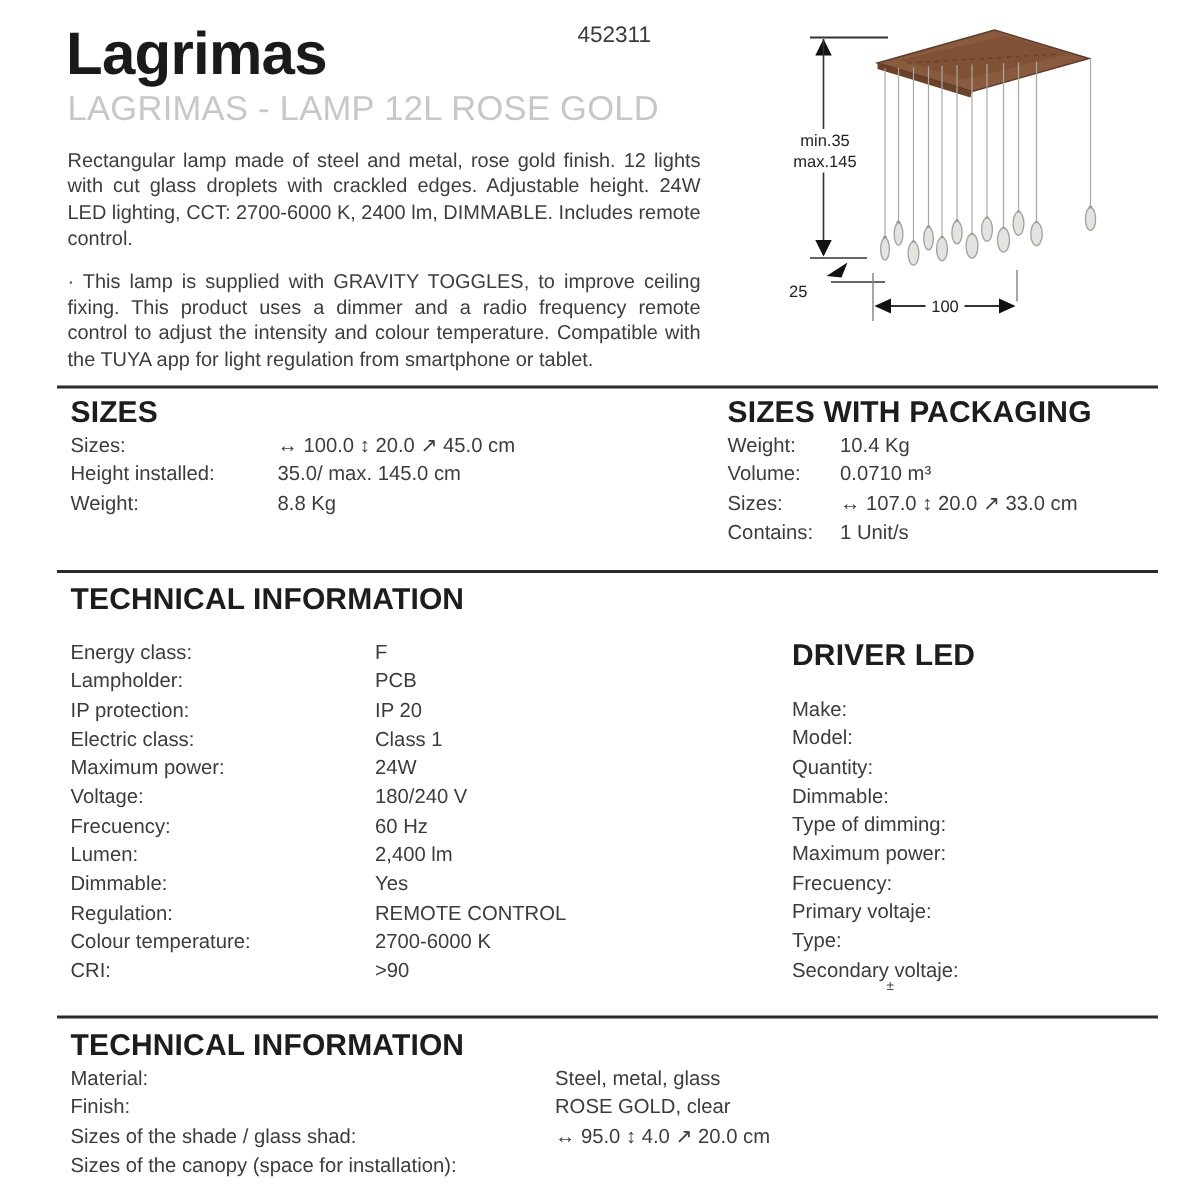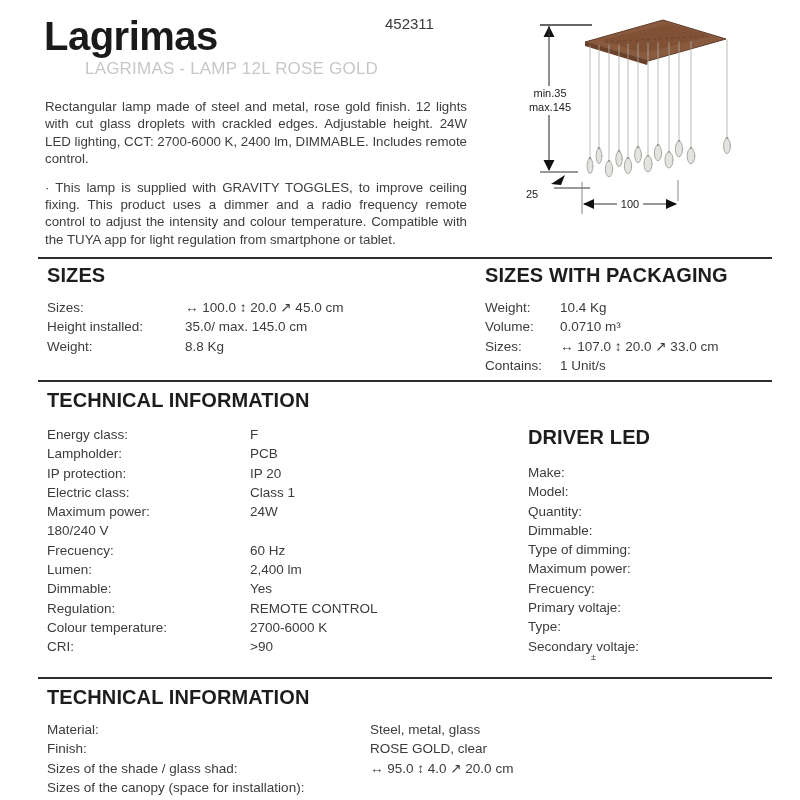--- a/index.html
+++ b/index.html
@@ -3,26 +3,26 @@
 <meta charset="utf-8">
 <style>
   html,body{margin:0;padding:0;}
   body{
     width:800px;height:800px;position:relative;background:#ffffff;
     font-family:"Liberation Sans", sans-serif;color:#3d3d3d;overflow:hidden;
   }
   .abs{position:absolute;}
   .page-title{left:44px;top:14px;font-size:40px;font-weight:700;color:#1a1a1a;letter-spacing:-0.5px;}
   .product-code{left:385px;top:15px;font-size:15px;color:#3a3a3a;}
-  .subtitle{left:45px;top:59px;font-size:17px;color:#c7c7c7;letter-spacing:0.2px;margin-left:40px;}
+  .subtitle{left:45px;top:59px;font-size:23px;color:#c7c7c7;letter-spacing:0.2px;}
   .description{left:45px;top:98px;width:422px;}
   .description p{margin:0 0 11px 0;font-size:13.3px;line-height:17.4px;text-align:justify;color:#3d3d3d;}
   .hr{position:absolute;left:38px;width:734px;border-top:2px solid #2c2c2c;height:0;}
   .section h2{margin:0;font-size:20px;font-weight:700;color:#1d1d1d;letter-spacing:0.1px;}
-  .rows{margin-top:11px;}
+  .rows{}
   .row{display:flex;font-size:13.5px;line-height:19.3px;color:#3c3c3c;}
   .row .lbl{flex:none;}
   .sizes-sec .lbl{width:138px;}
   .pack-sec .lbl{width:75px;}
   .tech-sec .lbl{width:203px;}
   .addl-sec .lbl{width:323px;}
   .driver-sec .lbl{width:auto;}
   .sizes-sec{left:47px;top:264px;}
   .pack-sec{left:485px;top:264px;}
   .tech-sec{left:47px;top:389px;}
@@ -220,20 +220,21 @@
         <span class="lbl">Electric class:</span>
         <span class="val">Class 1</span>
       </div>
 
       <div class="row">
         <span class="lbl">Maximum power:</span>
         <span class="val">24W</span>
       </div>
 
       <div class="row">
+        <span class="lbl">Voltage:</span>
         <span class="val">180/240 V</span>
       </div>
 
       <div class="row">
         <span class="lbl">Frecuency:</span>
         <span class="val">60 Hz</span>
       </div>
 
       <div class="row">
         <span class="lbl">Lumen:</span>

